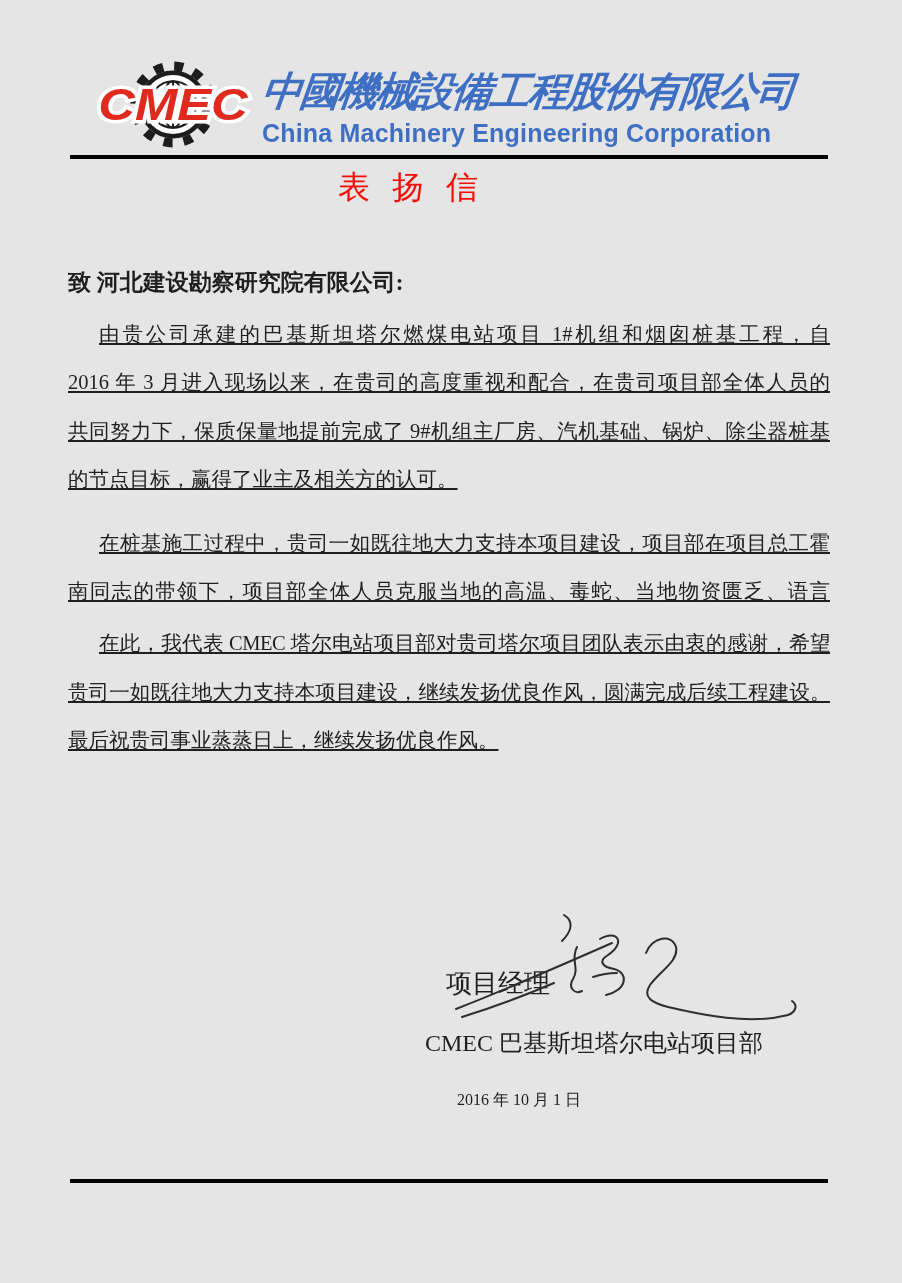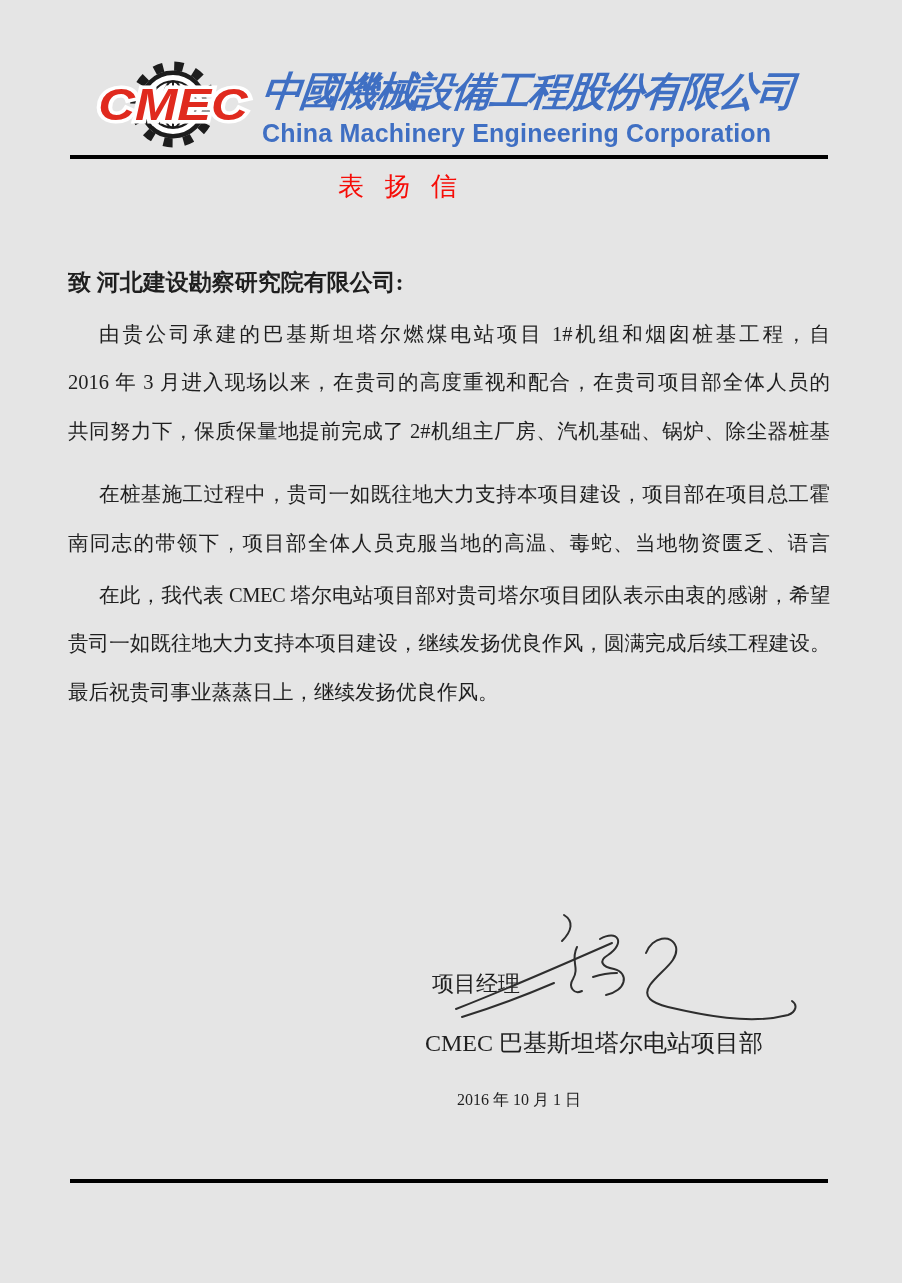--- a/index.html
+++ b/index.html
@@ -27,39 +27,39 @@
   }
   .brand-en{
     font-size:25px;line-height:30px;font-weight:bold;letter-spacing:0.2px;
     font-family:"Liberation Sans",sans-serif;color:var(--brand-blue);white-space:nowrap;margin-top:2px;
   }
   .rule{position:absolute;left:70px;width:758px;height:3.5px;background:var(--rule);}
   .rule-top{top:155px;}
   .rule-bottom{top:1179px;}
   
   .letter-title{
-    position:absolute;left:338px;top:170px;font-size:26px;line-height:34px;
+    position:absolute;left:338px;top:170px;font-size:32px;line-height:34px;
     letter-spacing:7px;color:var(--title-red);white-space:nowrap;
   }
   
   .letter-body{position:absolute;left:68px;top:268px;width:762px;}
   .salutation{font-size:23px;line-height:30px;font-weight:bold;white-space:nowrap;}
   .para{margin:0;}
   .para-1{margin-top:12px;}
   .para-2{margin-top:15px;}
   .para-3{margin-top:4px;}
   .line{
     display:block;font-size:20.5px;line-height:48.4px;
-    text-align:justify;text-align-last:justify;
+    text-align:justify;text-align-last:justify;text-decoration:underline;
   }
   .line.indent{text-indent:31px;}
   .line.end{text-align-last:left;}
   .line.tight{letter-spacing:-0.5px;}
   
-  .sig-role{position:absolute;left:432px;top:970px;font-size:22px;line-height:28px;white-space:nowrap;}
+  .sig-role{position:absolute;left:446px;top:970px;font-size:26px;line-height:28px;white-space:nowrap;}
   .sig-svg{position:absolute;left:450px;top:903px;width:360px;height:135px;}
   .sig-svg path{fill:none;stroke:#2e2e2e;stroke-width:2px;stroke-linecap:round;stroke-linejoin:round;}
   .sig-org{position:absolute;left:425px;top:1029px;font-size:24px;line-height:28px;white-space:nowrap;}
   .sig-date{position:absolute;left:457px;top:1086px;font-size:16px;line-height:28px;white-space:nowrap;}
 </style>
 </head>
 <body>
 
 <div class="page">
 
@@ -85,21 +85,22 @@
   <div class="rule rule-top"></div>
 
   <div class="letter-title">表 扬 信</div>
 
   <div class="letter-body">
     <div class="salutation">致 河北建设勘察研究院有限公司:</div>
 
     <p class="para para-1">
       <span class="line indent">由贵公司承建的巴基斯坦塔尔燃煤电站项目 1#机组和烟囱桩基工程，自</span>
       <span class="line">2016 年 3 月进入现场以来，在贵司的高度重视和配合，在贵司项目部全体人员的</span>
-      <span class="line">共同努力下，保质保量地提前完成了 2#机组主厂房、汽机基础、锅炉、除尘器桩基</span>
+      <span class="line">共同努力下，保质保量地提前完成了 9#机组主厂房、汽机基础、锅炉、除尘器桩基</span>
+      <span class="line end">的节点目标，赢得了业主及相关方的认可。</span>
     </p>
 
     <p class="para para-2">
       <span class="line indent">在桩基施工过程中，贵司一如既往地大力支持本项目建设，项目部在项目总工霍</span>
       <span class="line">南同志的带领下，项目部全体人员克服当地的高温、毒蛇、当地物资匮乏、语言</span>
     </p>
 
     <p class="para para-3">
       <span class="line indent tight">在此，我代表 CMEC 塔尔电站项目部对贵司塔尔项目团队表示由衷的感谢，希望</span>
       <span class="line tight">贵司一如既往地大力支持本项目建设，继续发扬优良作风，圆满完成后续工程建设。</span>

